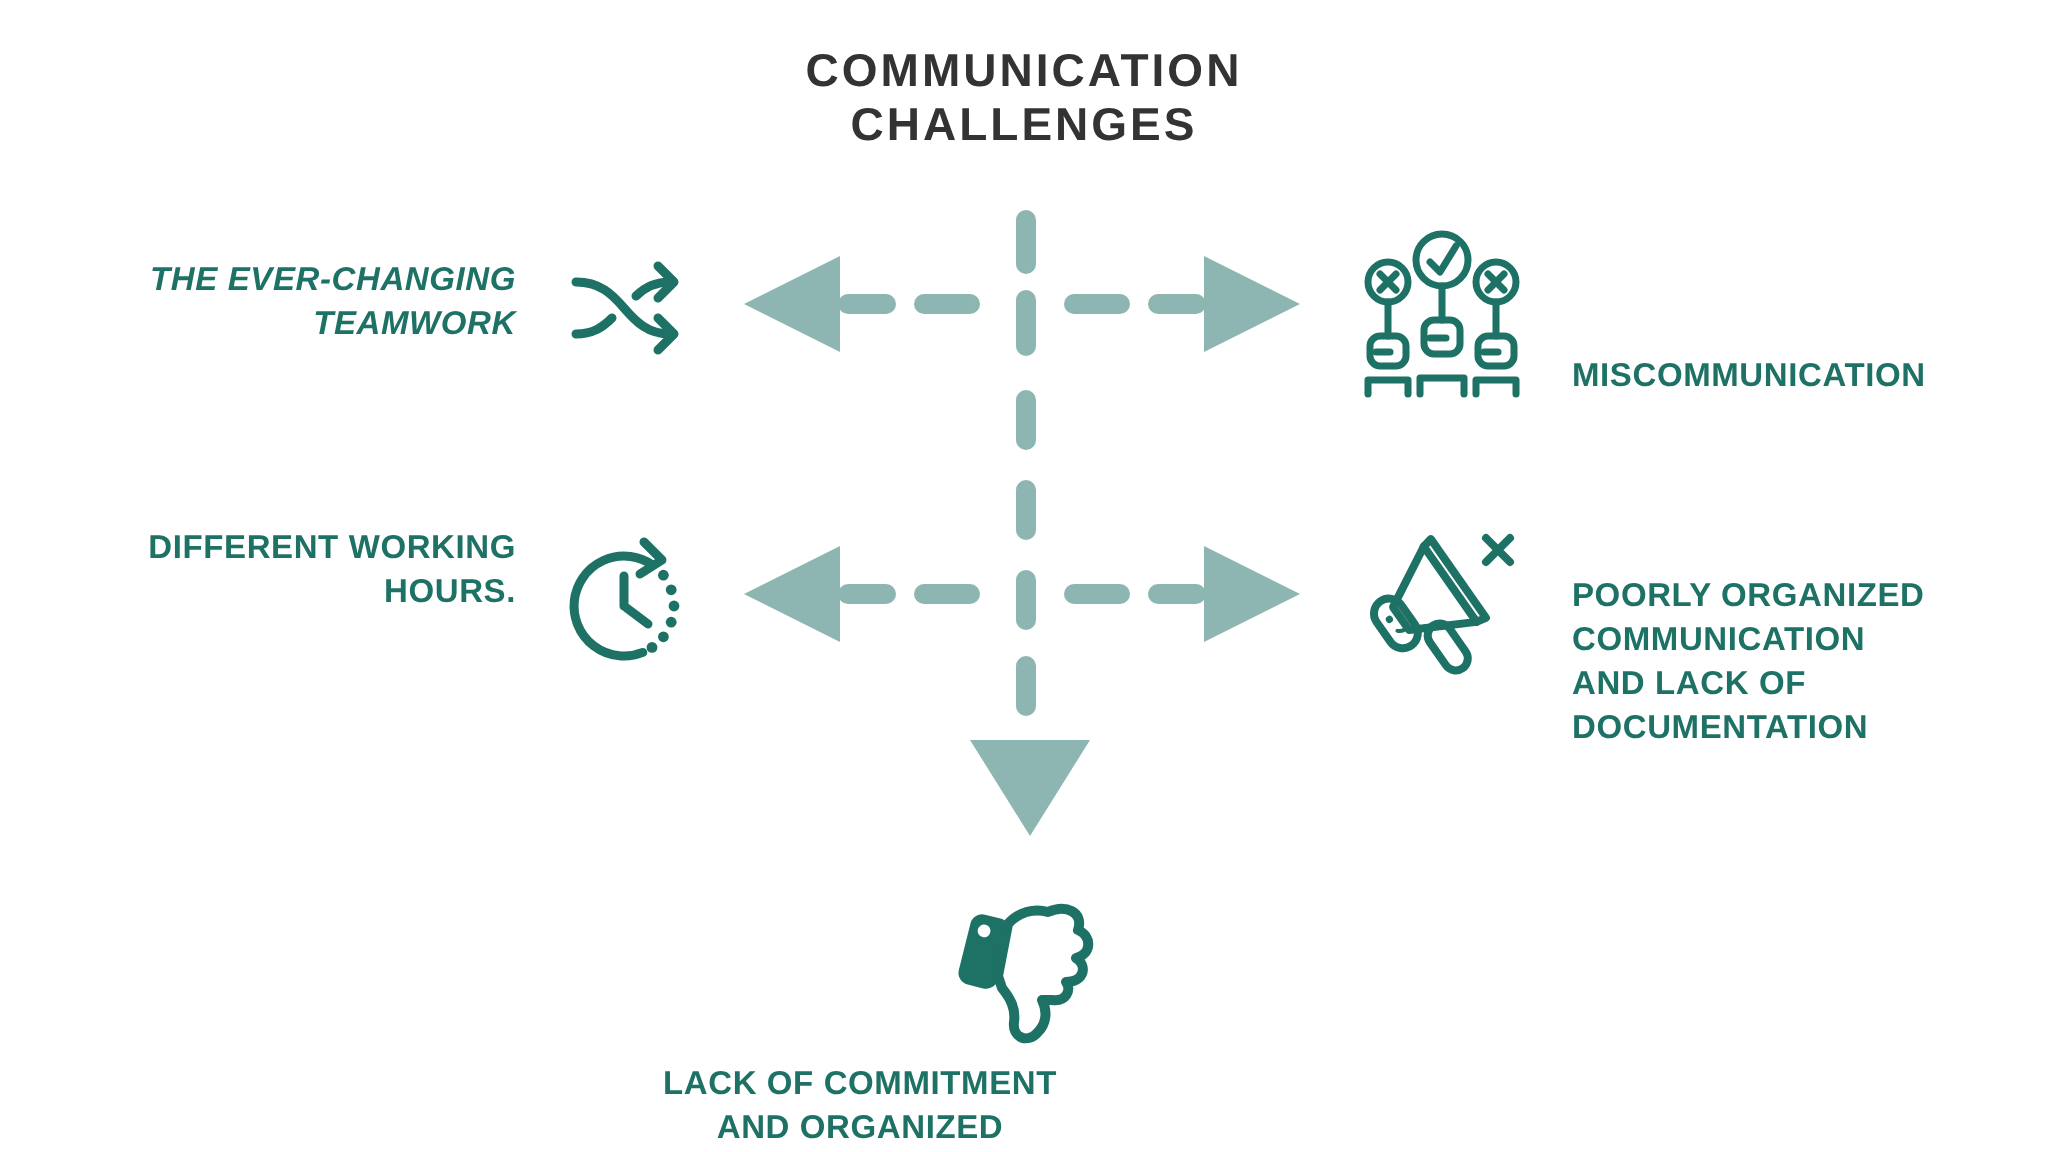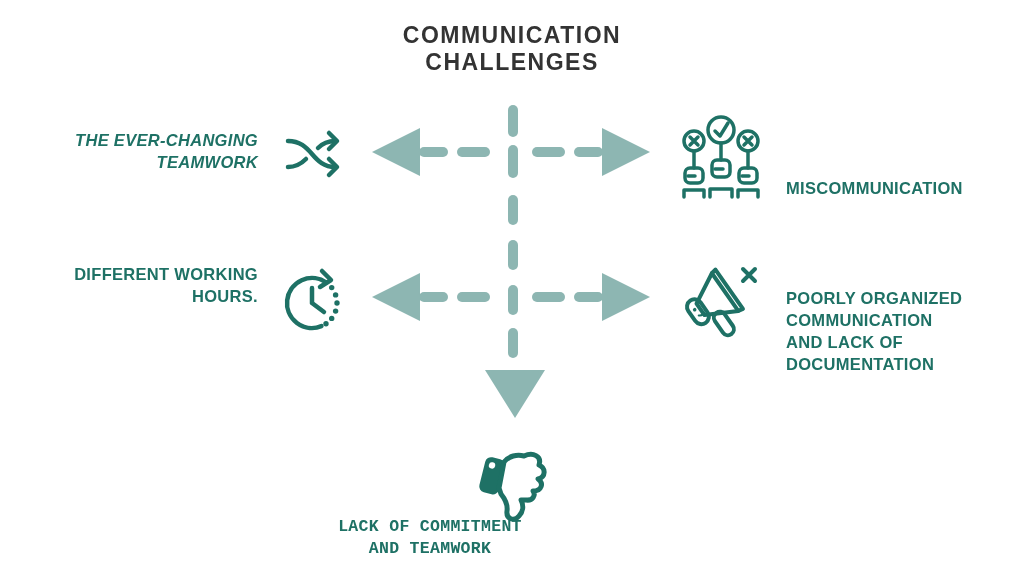--- a/index.html
+++ b/index.html
@@ -183,18 +183,18 @@
              C57,6 66,10 63,19
              C70,22 70,31 62,33
              C68,37 66,45 57,45
              C60,49 57,55 50,54
              L45,54
              C48,60 47,66 43,70
              C38,76 30,73 31,65
              C32,58 29,53 25,48
              L23,42 Z" fill="#ffffff" stroke="#1e7165" stroke-width="5" stroke-linejoin="round" stroke-linecap="round"></path>
   </svg>
-  <div class="abs label center-align" style="left:0px; top:516px; width:860px;font-family:Liberation Mono, monospace;">
+  <div class="abs label center-align" style="left:0px; top:531px; width:860px;">
     <div>LACK OF COMMITMENT</div>
-    <div>AND TEAMWORK</div>
+    <div>AND ORGANIZED</div>
   </div>
 
 </div>
 
 </body></html>

